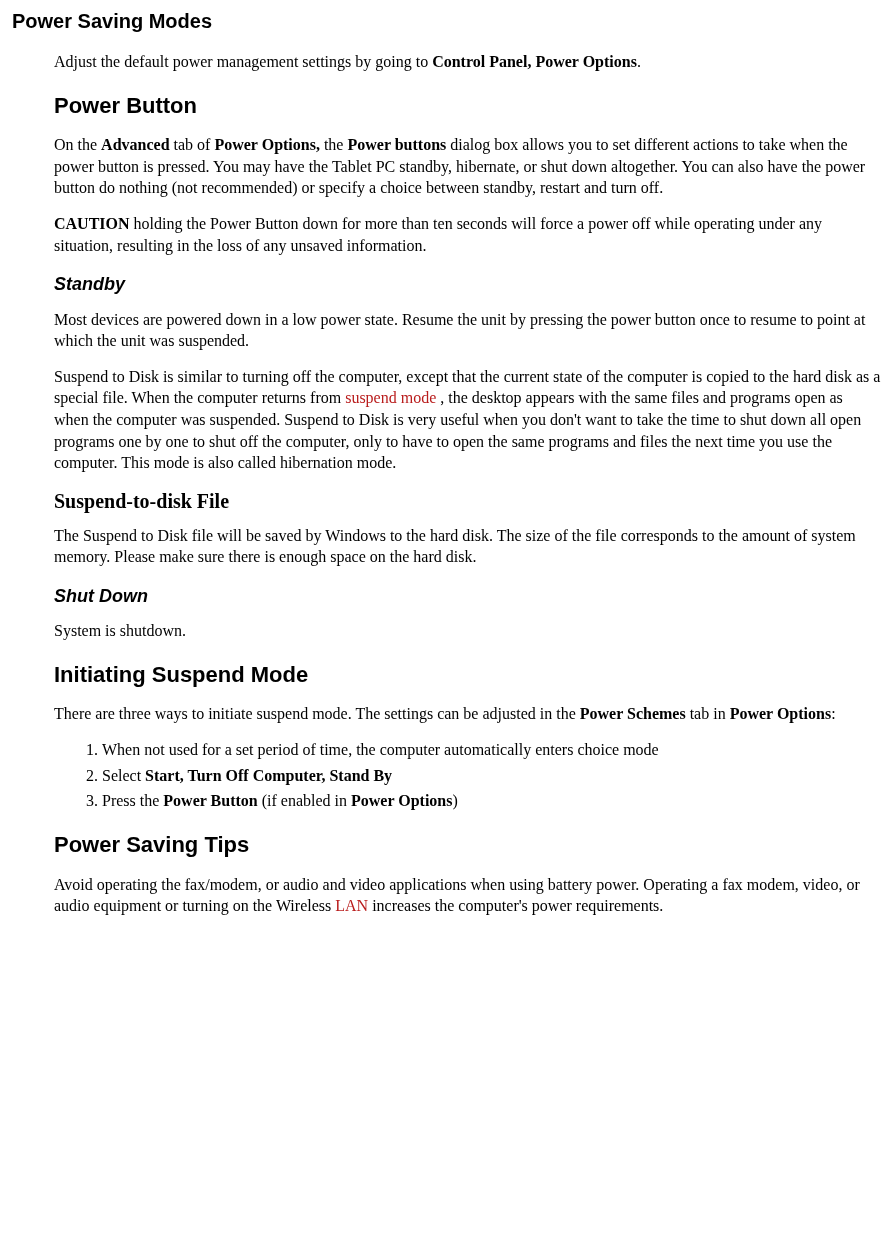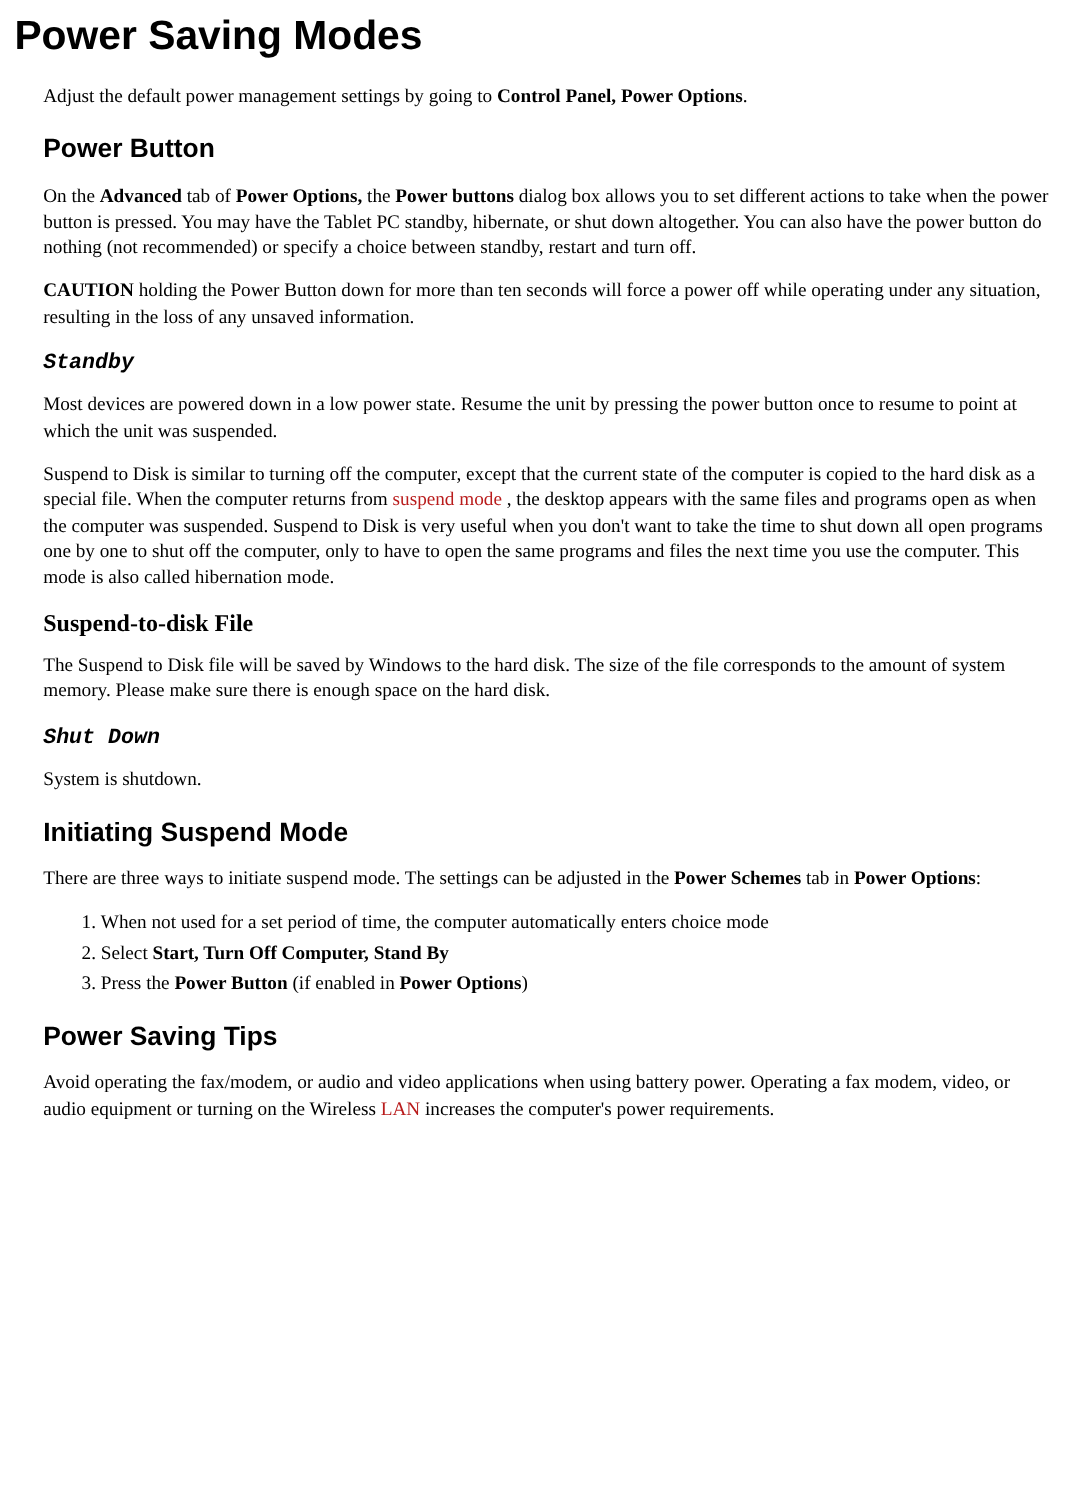--- a/index.html
+++ b/index.html
@@ -7,32 +7,32 @@
     font-size: 16px;
     line-height: 1.35;
     color: #000;
     max-width: 893px;
     margin: 0;
     padding: 8px 12px 20px 12px;
     box-sizing: border-box;
   }
   h1 {
     font-family: Arial, Helvetica, sans-serif;
-    font-size: 34px;
+    font-size: 20px;
     font-weight: bold;
     margin: 0 0 16px 0;
   }
   h2 {
     font-family: Arial, Helvetica, sans-serif;
     font-size: 22px;
     font-weight: bold;
     margin: 18px 0 14px 0;
   }
   h3 {
-    font-family: Liberation Mono, monospace;
+    font-family: Liberation Sans, sans-serif;
     font-size: 18px;
     font-weight: bold;
     font-style: italic;
     margin: 16px 0 12px 0;
   }
   h4 {
     font-family: "Times New Roman", Times, serif;
     font-size: 20px;
     font-weight: bold;
     margin: 14px 0 10px 0;
@@ -42,21 +42,21 @@
   }
   ol {
     margin: 0 0 14px 0;
     padding-left: 48px;
   }
   ol li {
     margin-bottom: 4px;
     padding-left: 0;
   }
   .indent {
-    margin-left: 24px;
+    margin-left: 42px;
   }
   a.link {
     color: #b91c1c;
     text-decoration: none;
   }
   b { font-weight: bold; }
 </style>
 </head>
 <body>
 

